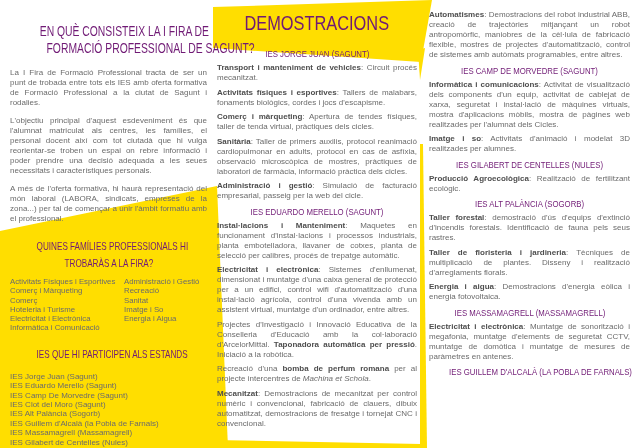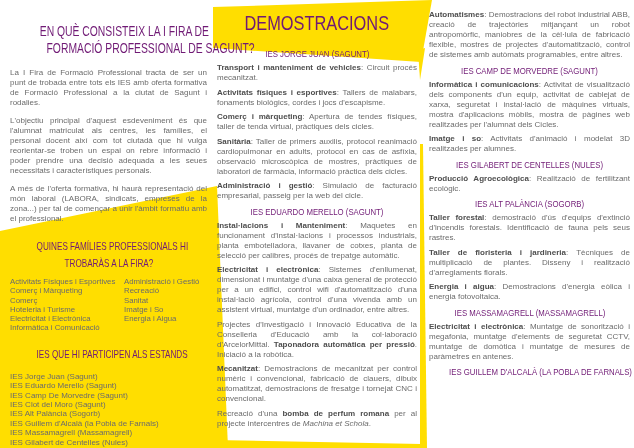--- a/index.html
+++ b/index.html
@@ -106,22 +106,22 @@
     <p class="body-p"><span class="lead">Comerç i màrqueting</span><span>: Apertura de tendes físiques, taller de tenda virtual, pràctiques dels cicles.</span></p>
     <p class="body-p"><span class="lead">Sanitària</span><span>: Taller de primers auxilis, protocol reanimació cardiopulmonar en adults, protocol en cas de asfíxia, observació microscòpica de mostres, pràctiques de laboratori de farmàcia, informació pràctica dels cicles.</span></p>
     <p class="body-p"><span class="lead">Administració i gestió</span><span>: Simulació de facturació empresarial, passeig per la web del cicle.</span></p>
 
     <h3 class="h-cond sub">
       <span class="sx sx82">IES EDUARDO MERELLO (SAGUNT)</span>
     </h3>
     <p class="body-p"><span class="lead">Instal·lacions i Manteniment</span><span>: Maquetes en funcionament d'instal·lacions i processos industrials, planta embotelladora, llavaner de cotxes, planta de selecció per calibres, procés de trepatge automàtic.</span></p>
     <p class="body-p"><span class="lead">Electricitat i electrònica</span><span>: Sistemes d'enllumenat, dimensionat i muntatge d'una caixa general de protecció per a un edifici, control wifi d'automatització d'una instal·lació agrícola, control d'una vivenda amb un assistent virtual, muntatge d'un ordinador, entre altres.</span></p>
     <p class="body-p"><span>Projectes d'Investigació i Innovació Educativa de la Conselleria d'Educació amb la col·laboració d'ArcelorMittal. </span><span class="lead">Taponadora automàtica per pressió</span><span>. Iniciació a la robòtica.</span></p>
+    <p class="body-p"><span>Recreació d'una </span><span class="lead">bomba de perfum romana</span><span> per al projecte intercentres de </span><span class="ital">Machina et Schola</span><span>.</span></p>
     <p class="body-p"><span class="lead">Mecanitzat</span><span>: Demostracions de mecanitzat per control numèric i convencional, fabricació de clauers, dibuix automatitzat, demostracions de fresatge i tornejat CNC i convencional.</span></p>
-    <p class="body-p"><span>Recreació d'una </span><span class="lead">bomba de perfum romana</span><span> per al projecte intercentres de </span><span class="ital">Machina et Schola</span><span>.</span></p>
   </div>
 
   <div class="col col-right">
     <p class="body-p"><span class="lead">Automatismes</span><span>: Demostracions del robot industrial ABB, creació de trajectòries mitjançant un robot antropomòrfic, maniobres de la cèl·lula de fabricació flexible, mostres de projectes d'automatització, control de sistemes amb autòmats programables, entre altres.</span></p>
 
     <h3 class="h-cond sub">
       <span class="sx sx82">IES CAMP DE MORVEDRE (SAGUNT)</span>
     </h3>
     <p class="body-p"><span class="lead">Informàtica i comunicacions</span><span>: Activitat de visualització dels components d'un equip, activitat de cablejat de xarxa, seguretat i instal·lació de màquines virtuals, mostra d'aplicacions mòbils, mostra de pàgines web realitzades per l'alumnat dels Cicles.</span></p>
     <p class="body-p"><span class="lead">Imatge i so</span><span>: Activitats d'animació i modelat 3D realitzades per alumnes.</span></p>

